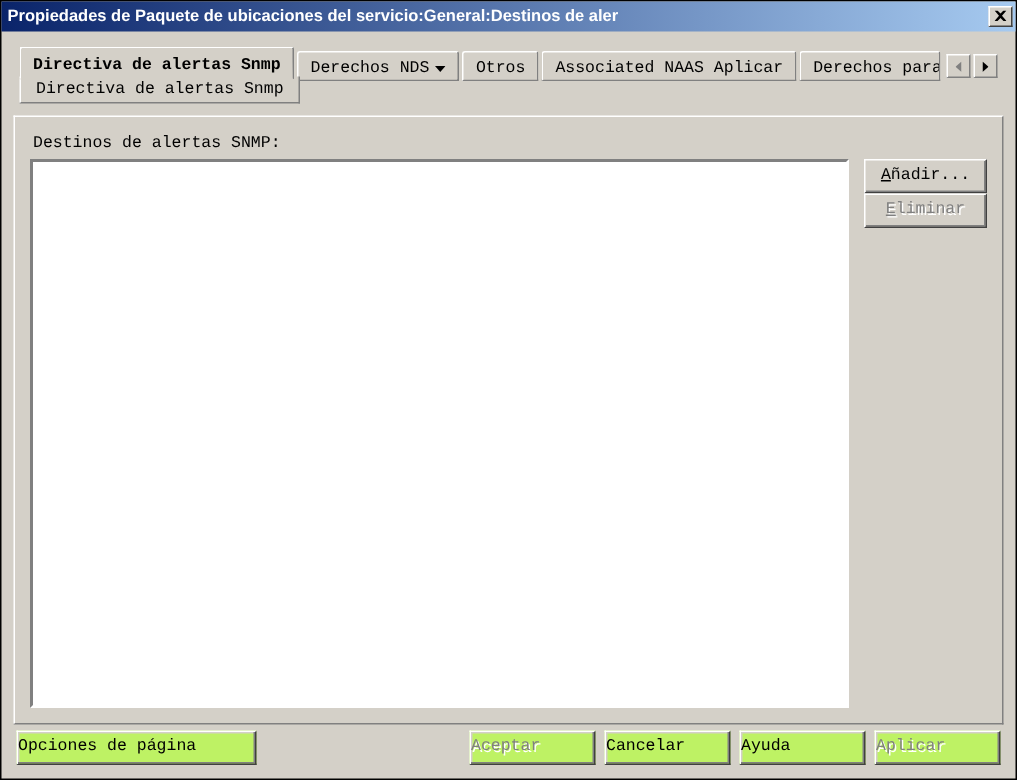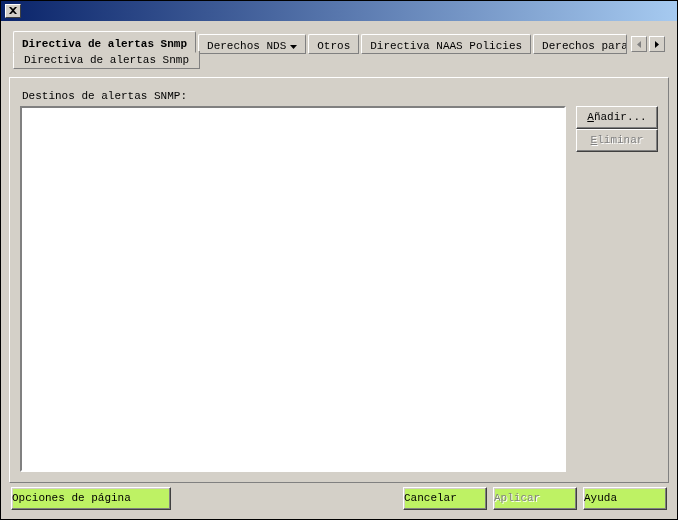--- a/index.html
+++ b/index.html
@@ -202,20 +202,21 @@
     color: #808080;
     text-shadow: 1px 1px 0 #fff;
   }
 </style>
 </head>
 <body>
 
 <div class="window">
 
   <div class="titlebar">
+    <div class="titlebar-title">Propiedades de Paquete de ubicaciones del servicio:General:Destinos de aler</div>
     <div class="titlebar-close">
       <svg width="8" height="8" viewBox="0 0 8 8">
           <path d="M0 0 L2 0 L4 2 L6 0 L8 0 L5 3.5 L8 7 L6 7 L4 5 L2 7 L0 7 L3 3.5 Z" fill="#000"></path>
         </svg>
     </div>
   </div>
 
   <div class="client">
 
     <div class="tabstrip">
@@ -228,21 +229,21 @@
           <span class="tab-dd-arrow">
             <svg width="7" height="4" viewBox="0 0 7 4">
                 <path d="M0 0 H7 L3.5 4 Z" fill="#000"></path>
               </svg>
           </span>
         </div>
         <div class="tab">
           <span>Otros</span>
         </div>
         <div class="tab">
-          <span>Directiva NAAS Policies</span>
+          <span>Associated NAAS Aplicar</span>
         </div>
         <div class="tab" style="min-width:0; overflow:hidden;">
           <span>Derechos para archivos y carpetas</span>
         </div>
         <div class="tabscroll">
           <div class="scrollbtn disabled">
             <svg width="4" height="7" viewBox="0 0 4 7">
                 <path d="M4 0 V7 L0 3.5 Z" fill="#808080"></path>
               </svg>
           </div>
@@ -273,25 +274,28 @@
           </div>
         </div>
       </div>
     </div>
 
     <div class="bottomrow">
       <div class="bottom-btn wide">
         <span>Opciones de página</span>
       </div>
       <div class="bottom-spacer"></div>
+      <div class="bottom-btn disabled">
+        <span>Aceptar</span>
+      </div>
       <div class="bottom-btn">
         <span>Cancelar</span>
       </div>
+      <div class="bottom-btn">
+        <span>Ayuda</span>
+      </div>
       <div class="bottom-btn disabled">
         <span>Aplicar</span>
       </div>
-      <div class="bottom-btn">
-        <span>Ayuda</span>
-      </div>
     </div>
 
   </div>
 </div>
 
 </body></html>

